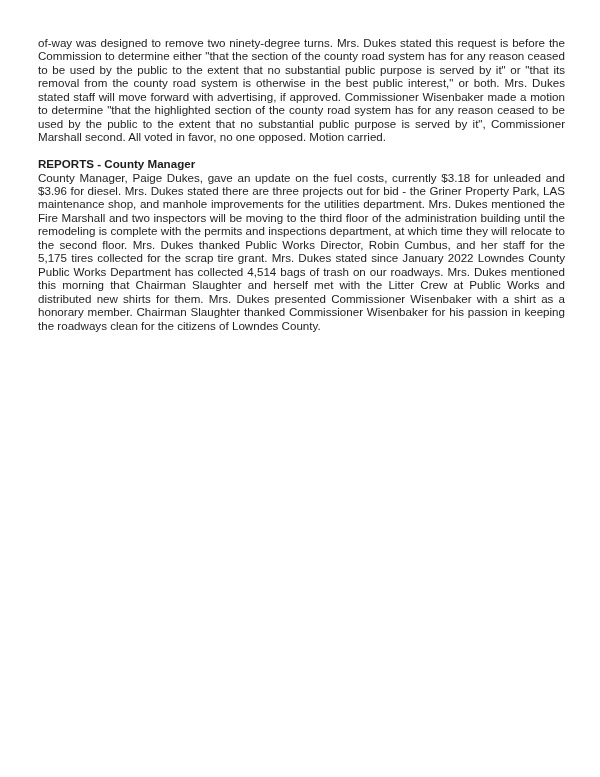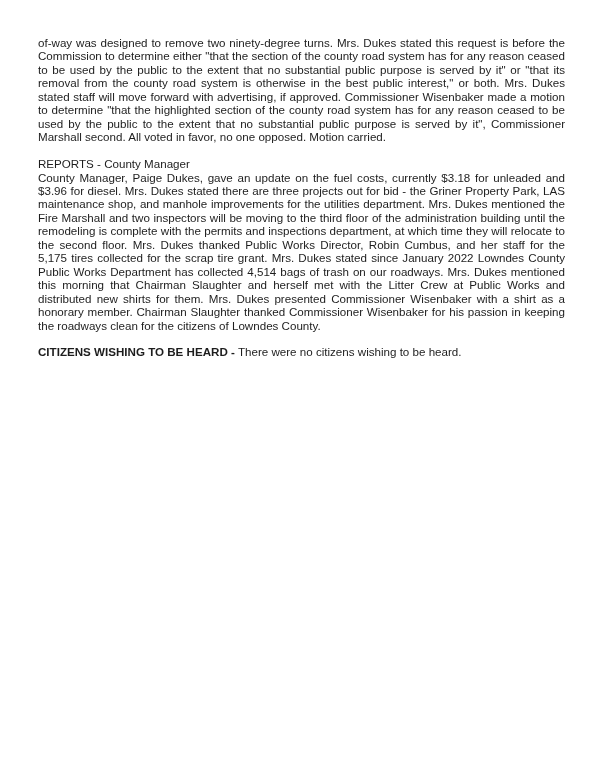--- a/index.html
+++ b/index.html
@@ -24,21 +24,21 @@
     width: 527px;
     font-size: 11.6px;
     line-height: 13.45px;
     text-align: justify;
   }
   .content p {
     margin: 0;
   }
   .content .section-heading {
     font-size: 11.6px;
-    font-weight: normal;
+    font-weight: bold;
     margin: 13.45px 0 0 0;
     line-height: 13.45px;
     text-align: left;
   }
   .content .para-gap {
     margin-top: 13.45px;
   }
   .inline-heading {
     font-weight: bold;
   }
@@ -57,20 +57,19 @@
 
 <div class="page">
   <div class="content">
 
     <p>of-way was designed to remove two ninety-degree turns.  Mrs. Dukes stated this request is before the Commission to determine either "that the section of the county road system has for any reason ceased to be used by the public to the extent that no substantial public purpose is served by it" or "that its removal from the county road system is otherwise in the best public interest," or both.  Mrs. Dukes stated staff will move forward with advertising, if approved.  Commissioner Wisenbaker made a motion to determine "that the highlighted section of the county road system has for any reason ceased to be used by the public to the extent that no substantial public purpose is served by it", Commissioner Marshall second.  All voted in favor, no one opposed.  Motion carried.</p>
 
     <p class="section-heading">REPORTS - County Manager</p>
 
     <p>County Manager, Paige Dukes, gave an update on the fuel costs, currently $3.18 for unleaded and $3.96 for diesel.  Mrs. Dukes stated there are three projects out for bid - the Griner Property Park, LAS maintenance shop, and manhole improvements for the utilities department.  Mrs. Dukes mentioned the Fire Marshall and two inspectors will be moving to the third floor of the administration building until the remodeling is complete with the permits and inspections department, at which time they will relocate to the second floor.  Mrs. Dukes thanked Public Works Director, Robin Cumbus, and her staff for the 5,175 tires collected for the scrap tire grant.  Mrs. Dukes stated since January 2022 Lowndes County Public Works Department has collected 4,514 bags of trash on our roadways.  Mrs. Dukes mentioned this morning that Chairman Slaughter and herself met with the Litter Crew at Public Works and distributed new shirts for them.  Mrs. Dukes presented Commissioner Wisenbaker with a shirt as a honorary member.  Chairman Slaughter thanked Commissioner Wisenbaker for his passion in keeping the roadways clean for the citizens of Lowndes County.</p>
 
-    <p class="para-gap"><span class="inline-heading">CITIZENS WISHING TO BE HEARD -</span> <span>There were no citizens wishing to be heard.</span></p>
 
 
 
   </div>
 
   <div class="page-footer">4</div>
 </div>
 
 </body></html>

